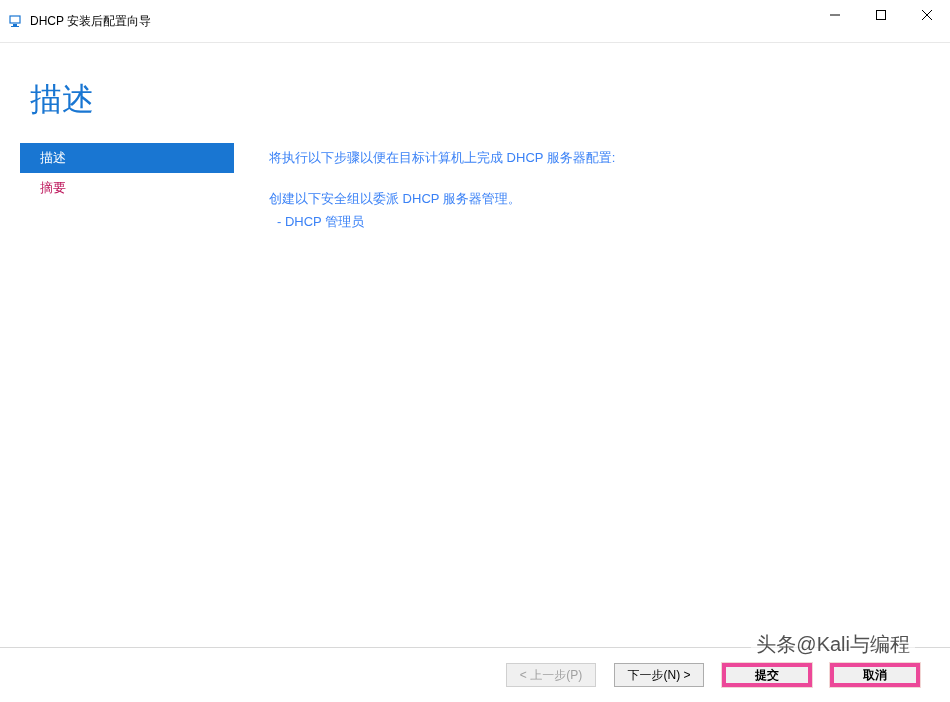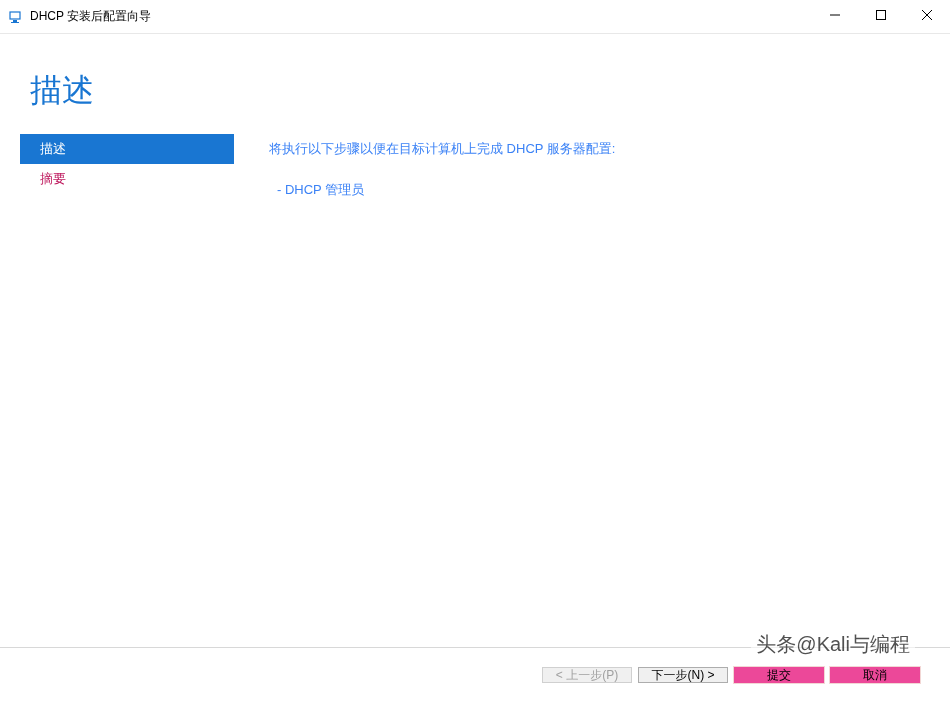--- a/index.html
+++ b/index.html
@@ -11,21 +11,21 @@
     
     body {
       width: 950px;
       height: 702px;
       background: #ffffff;
       position: relative;
       overflow: hidden;
     }
     
     .titlebar {
-      height: 34px;
+      height: 43px;
       display: flex;
       align-items: center;
       background: #ffffff;
       border-bottom: 1px solid #e8e8e8;
     }
     
     .titlebar-icon {
       width: 16px;
       height: 16px;
       margin-left: 8px;
@@ -125,40 +125,42 @@
       border-top: 1px solid #d8d8d8;
       display: flex;
       align-items: center;
       justify-content: flex-end;
       padding-right: 30px;
       gap: 6px;
     }
     
     .btn {
       min-width: 90px;
-      height: 16px;
+      height: 24px;
       border: 1px solid #adadad;
       background: #f0f0f0;
       font-size: 12px;
       display: flex;
       align-items: center;
       justify-content: center;
       cursor: pointer;
       padding: 0 10px;
+      margin-left: 12px;
     }
     
     .btn.disabled {
       color: #a0a0a0;
       border-color: #d0d0d0;
       cursor: default;
     }
     
     .btn.highlighted {
-      border: 8px solid #ec4899;
+      border: 4px solid #ec4899;
       box-shadow: 0 0 0 1px rgba(192, 57, 43, 0.2);
+      font-weight: bold;
     }
     
     .watermark {
       position: absolute;
       right: 35px;
       bottom: 42px;
       font-size: 20px;
       color: #333333;
       opacity: 0.85;
       z-index: 10;
@@ -207,20 +209,21 @@
     <div class="sidebar-item active">
       <span>描述</span>
     </div>
     <div class="sidebar-item">
       <span>摘要</span>
     </div>
   </div>
 
   <div class="content">
     <div class="content-p1">将执行以下步骤以便在目标计算机上完成 DHCP 服务器配置:</div>
+    <div class="content-p2">创建以下安全组以委派 DHCP 服务器管理。</div>
     <div class="content-list">
       <div class="content-list-item">- DHCP 管理员</div>
     </div>
   </div>
 </div>
 
 <div class="watermark">头条@Kali与编程</div>
 
 <div class="footer">
   <div class="btn disabled">

